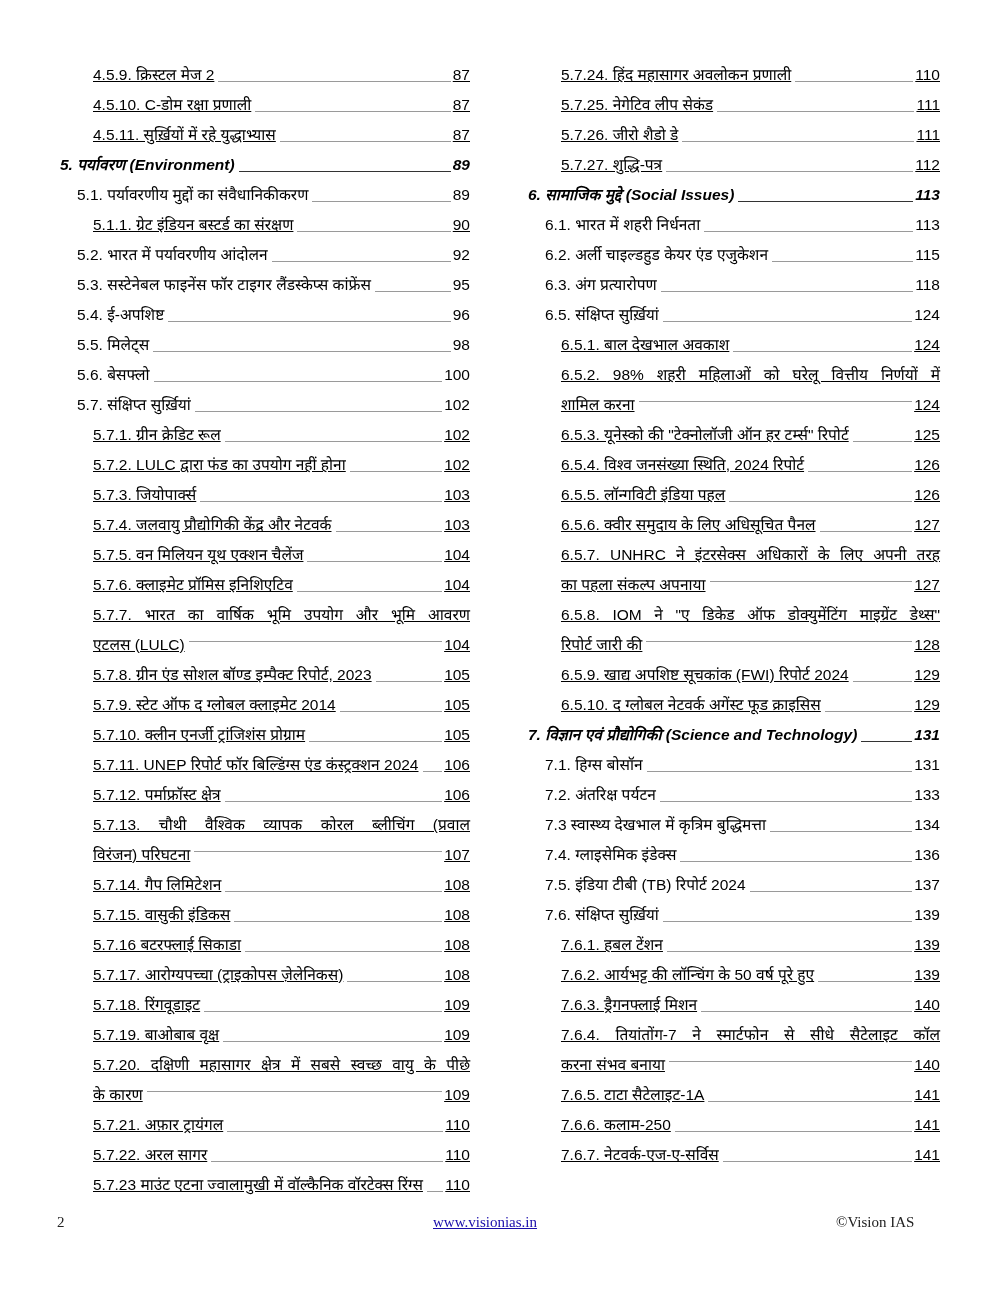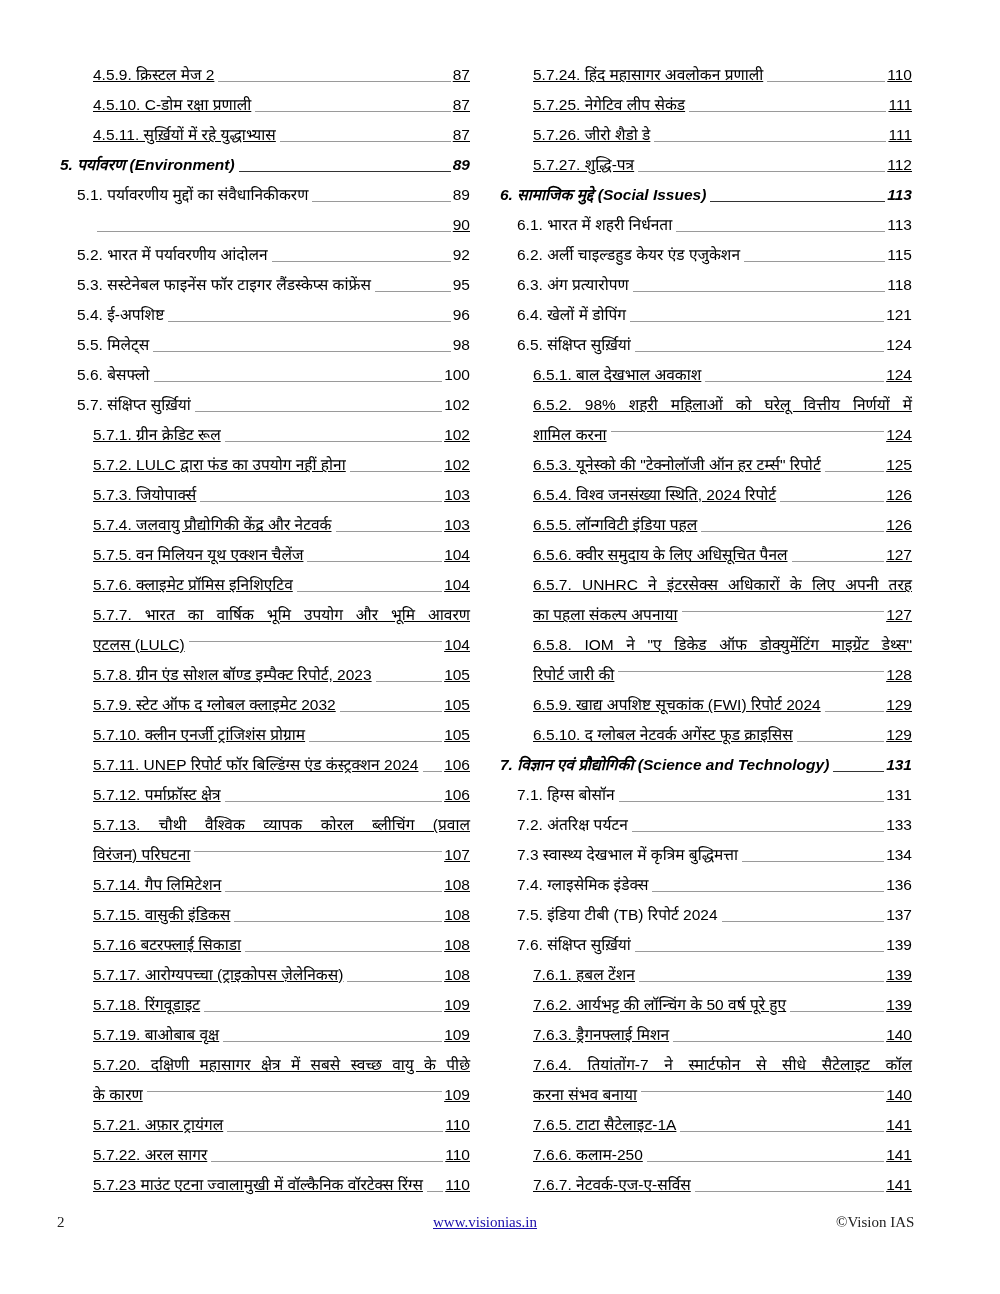--- a/index.html
+++ b/index.html
@@ -5,21 +5,21 @@
     html, body { margin: 0; padding: 0; background: #ffffff; }
     body {
       width: 1000px; height: 1294px; position: relative; overflow: hidden;
       font-family: "Liberation Sans", "DejaVu Sans", sans-serif;
       color: #000;
     }
     .col {
       position: absolute; top: 60px;
     }
     .col.left { left: 60px; width: 410px; }
-    .col.right { left: 500px; width: 412px; }
+    .col.right { left: 528px; width: 412px; }
     .entry {
       display: flex; align-items: flex-end;
       font-size: 15.5px; line-height: 30px; min-height: 30px;
       cursor: pointer;
     }
     .entry.lvl1 { font-weight: bold; padding-left: 0; font-style: italic; }
     .entry.lvl2 { padding-left: 17px; }
     .entry.lvl3 { padding-left: 33px; text-decoration: underline; }
     .entry .title { white-space: nowrap; }
     .entry .leader {
@@ -65,20 +65,21 @@
       <span class="title">5. पर्यावरण (Environment)</span>
       <span class="leader"></span>
       <span class="page">89</span>
     </div>
     <div class="entry lvl2">
       <span class="title">5.1. पर्यावरणीय मुद्दों का संवैधानिकीकरण</span>
       <span class="leader"></span>
       <span class="page">89</span>
     </div>
     <div class="entry lvl3">
+      <span class="title">5.1.1. ग्रेट इंडियन बस्टर्ड का संरक्षण</span>
       <span class="leader"></span>
       <span class="page">90</span>
     </div>
     <div class="entry lvl2">
       <span class="title">5.2. भारत में पर्यावरणीय आंदोलन</span>
       <span class="leader"></span>
       <span class="page">92</span>
     </div>
     <div class="entry lvl2">
       <span class="title">5.3. सस्टेनेबल फाइनेंस फॉर टाइगर लैंडस्केप्स कांफ्रेंस</span>
@@ -140,21 +141,21 @@
       <span class="title-line2">एटलस (LULC)</span>
       <span class="leader"></span>
       <span class="page">104</span>
     </div>
     <div class="entry lvl3">
       <span class="title">5.7.8. ग्रीन एंड सोशल बॉण्ड इम्पैक्ट रिपोर्ट, 2023</span>
       <span class="leader"></span>
       <span class="page">105</span>
     </div>
     <div class="entry lvl3">
-      <span class="title">5.7.9. स्टेट ऑफ द ग्लोबल क्लाइमेट 2032</span>
+      <span class="title">5.7.9. स्टेट ऑफ द ग्लोबल क्लाइमेट 2014</span>
       <span class="leader"></span>
       <span class="page">105</span>
     </div>
     <div class="entry lvl3">
       <span class="title">5.7.10. क्लीन एनर्जी ट्रांजिशंस प्रोग्राम</span>
       <span class="leader"></span>
       <span class="page">105</span>
     </div>
     <div class="entry lvl3">
       <span class="title">5.7.11. UNEP रिपोर्ट फॉर बिल्डिंग्स एंड कंस्ट्रक्शन 2024</span>
@@ -257,25 +258,20 @@
     </div>
     <div class="entry lvl2">
       <span class="title">6.2. अर्ली चाइल्डहुड केयर एंड एजुकेशन</span>
       <span class="leader"></span>
       <span class="page">115</span>
     </div>
     <div class="entry lvl2">
       <span class="title">6.3. अंग प्रत्यारोपण</span>
       <span class="leader"></span>
       <span class="page">118</span>
-    </div>
-    <div class="entry lvl2">
-      <span class="title">6.4. खेलों में डोपिंग</span>
-      <span class="leader"></span>
-      <span class="page">121</span>
     </div>
     <div class="entry lvl2">
       <span class="title">6.5. संक्षिप्त सुर्ख़ियां</span>
       <span class="leader"></span>
       <span class="page">124</span>
     </div>
     <div class="entry lvl3">
       <span class="title">6.5.1. बाल देखभाल अवकाश</span>
       <span class="leader"></span>
       <span class="page">124</span>

